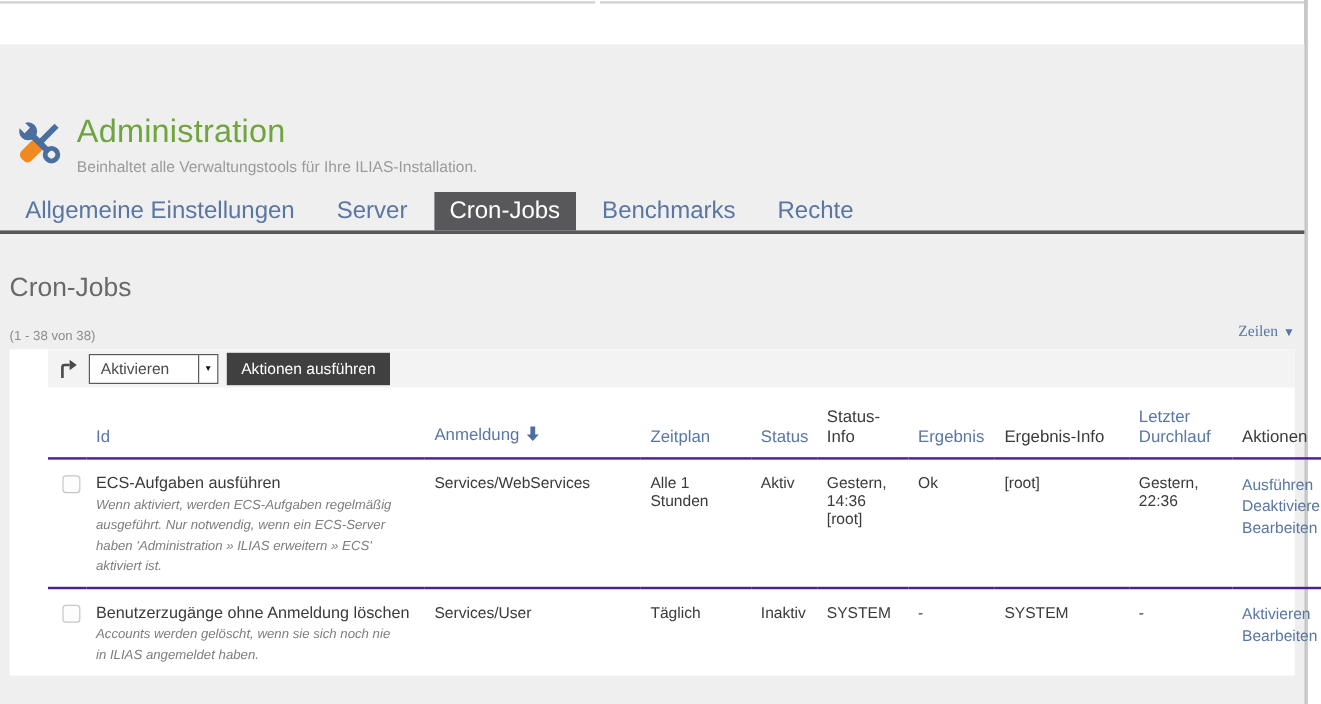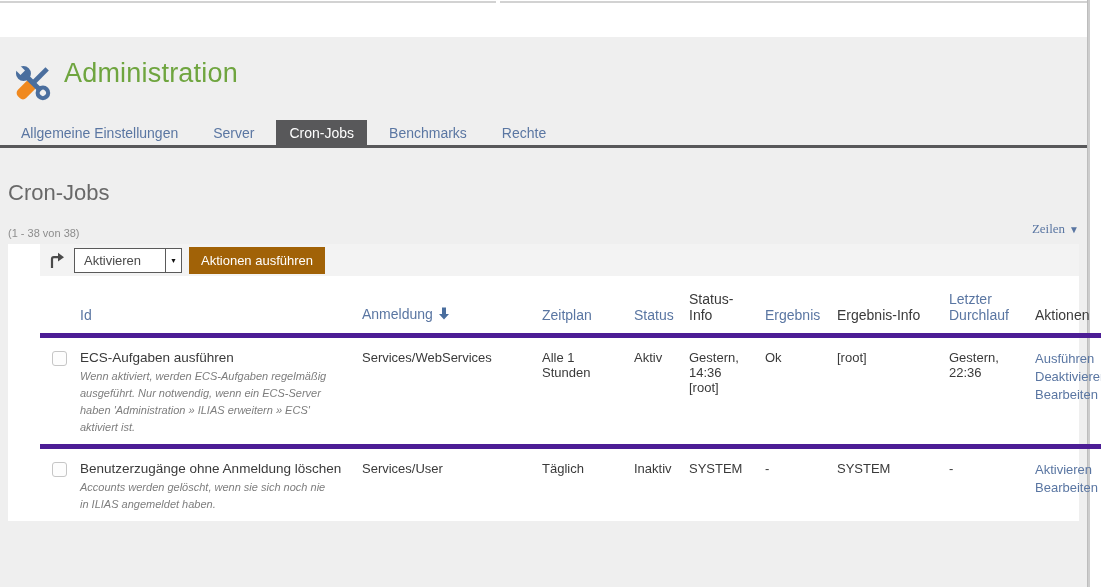--- a/index.html
+++ b/index.html
@@ -11,30 +11,30 @@
   .topline { position: absolute; top: 1px; left: 0; height: 2px; background: #d2d2d2; }
   .topline.seg-left { width: 496px; }
   .topline.seg-right { left: 500px; width: 588px; }
   .right-border { position: absolute; top: 0; right: 11px; width: 3px; height: 587px;
     background: #cdcdcd; border-left: 1px solid #bdbdbd; }
 
   .content { position: absolute; top: 37px; left: 0; width: 1087px; height: 550px;
     background: #efefef; }
 
   
-  .page-header { display: flex; align-items: flex-start; padding: 21px 0 0 10px; }
+  .page-header { display: flex; align-items: flex-start; padding: 21px 0 0 10px; margin-top: 36px; }
   .admin-icon { width: 46px; height: 46px; margin-top: 2px; flex: 0 0 auto; }
   .titles { margin-left: 8px; }
   h1.page-title { font-size: 27px; font-weight: 400; color: #6fa53f; letter-spacing: .2px; }
   .page-subtitle { margin-top: 6px; font-size: 13px; color: #9b9b9b; }
 
   
   .tabs { display: flex; align-items: flex-end; margin-top: 14px; padding-left: 8px;
     border-bottom: 3px solid #58585a; }
-  .tab { display: inline-block; padding: 5px 13px 4px; margin-right: 9px; font-size: 14px;
+  .tab { display: inline-block; padding: 5px 13px 4px; margin-right: 9px; font-size: 20px;
     color: #5a76a2; text-decoration: none; cursor: pointer; white-space: nowrap; text-align: right; }
   .tab.active { background: #58585a; color: #ffffff; }
 
   
   .infobox { margin: 34px 8px 0 8px; height: 48px; background: #d9edf7;
     border: 1px solid #cfe7f2; display: flex; align-items: center; padding-left: 14px;
     font-size: 14px; color: #31708f; }
 
   
   .table-head-row { display: flex; justify-content: space-between; align-items: flex-end;
@@ -49,30 +49,30 @@
   .panel { margin: 5px 8px 0 8px; background: #ffffff; padding-left: 32px; }
   .toolbar { height: 32px; background: #f3f3f3; display: flex; align-items: center;
     padding-left: 7px; }
   .arrow-icon { width: 20px; height: 20px; margin-right: 7px; }
   .fake-select { display: flex; align-items: stretch; width: 108px; height: 25px;
     background: #ffffff; border: 1px solid #5a5a5a; cursor: pointer; }
   .fake-select .val { flex: 1; font-size: 13px; color: #4a4a4a; padding: 4px 0 0 9px; }
   .fake-select .dd { width: 16px; border-left: 1px solid #5a5a5a; display: flex;
     align-items: center; justify-content: center; font-size: 7px; color: #111; }
   .btn-primary { margin-left: 7px; height: 27px; padding: 0 12px; border: 0;
-    background: #a16207; color: #ffffff; font-size: 13px; cursor: pointer;
+    background: #404040; color: #ffffff; font-size: 13px; cursor: pointer;
     font-family: inherit; }
 
   table { width: 100%; border-collapse: collapse; table-layout: fixed; }
   thead th { vertical-align: bottom; text-align: left; font-weight: 400; font-size: 14px;
     color: #3a3a3a; padding: 6px 8px 10px; height: 59px; }
   thead th a { color: #5a76a2; text-decoration: none; cursor: pointer; }
   .sort-arrow { display: inline-block; margin-left: 5px; vertical-align: -1px; }
   tbody td { vertical-align: top; padding: 12px 8px 8px; font-size: 13px; color: #3a3a3a;
-    border-top: 5px solid #4c1d95; margin-top: 44px; }
+    border-top: 2px solid #4c1d95; margin-top: 44px; }
   .cb-cell { padding-left: 12px; padding-top: 13px; }
   .checkbox { display: inline-block; width: 15px; height: 15px; background: #fdfdfd;
     border: 1px solid #c6c6c6; border-radius: 3px; cursor: pointer; }
   .job-title { font-size: 13.5px; color: #3a3a3a; margin-bottom: 3px; }
   .job-desc { font-size: 11px; font-style: italic; color: #7d7d7d; line-height: 1.55;
     padding-right: 14px; }
   .actions a { display: block; color: #5a76a2; text-decoration: none; cursor: pointer;
     line-height: 1.4; }
 </style>
 </head>
@@ -97,20 +97,21 @@
           <g transform="rotate(-45 23 23)">
             <circle cx="23" cy="9.5" r="7.5" fill="#4a6e9e"></circle>
             <rect x="19.8" y="-1" width="6.4" height="9.5" fill="#efefef"></rect>
             <rect x="20.4" y="12" width="5.2" height="22" fill="#4a6e9e"></rect>
             <circle cx="23" cy="37" r="5.2" fill="none" stroke="#4a6e9e" stroke-width="4.2"></circle>
           </g>
         </svg>
       </span>
       <div class="titles">
         <h1 class="page-title">Administration</h1>
+        <div class="page-subtitle">Beinhaltet alle Verwaltungstools für Ihre ILIAS-Installation.</div>
       </div>
     </header>
 
     <nav class="tabs">
       <a class="tab">Allgemeine Einstellungen</a>
       <a class="tab">Server</a>
       <a class="tab active">Cron-Jobs</a>
       <a class="tab">Benchmarks</a>
       <a class="tab">Rechte</a>
     </nav>

